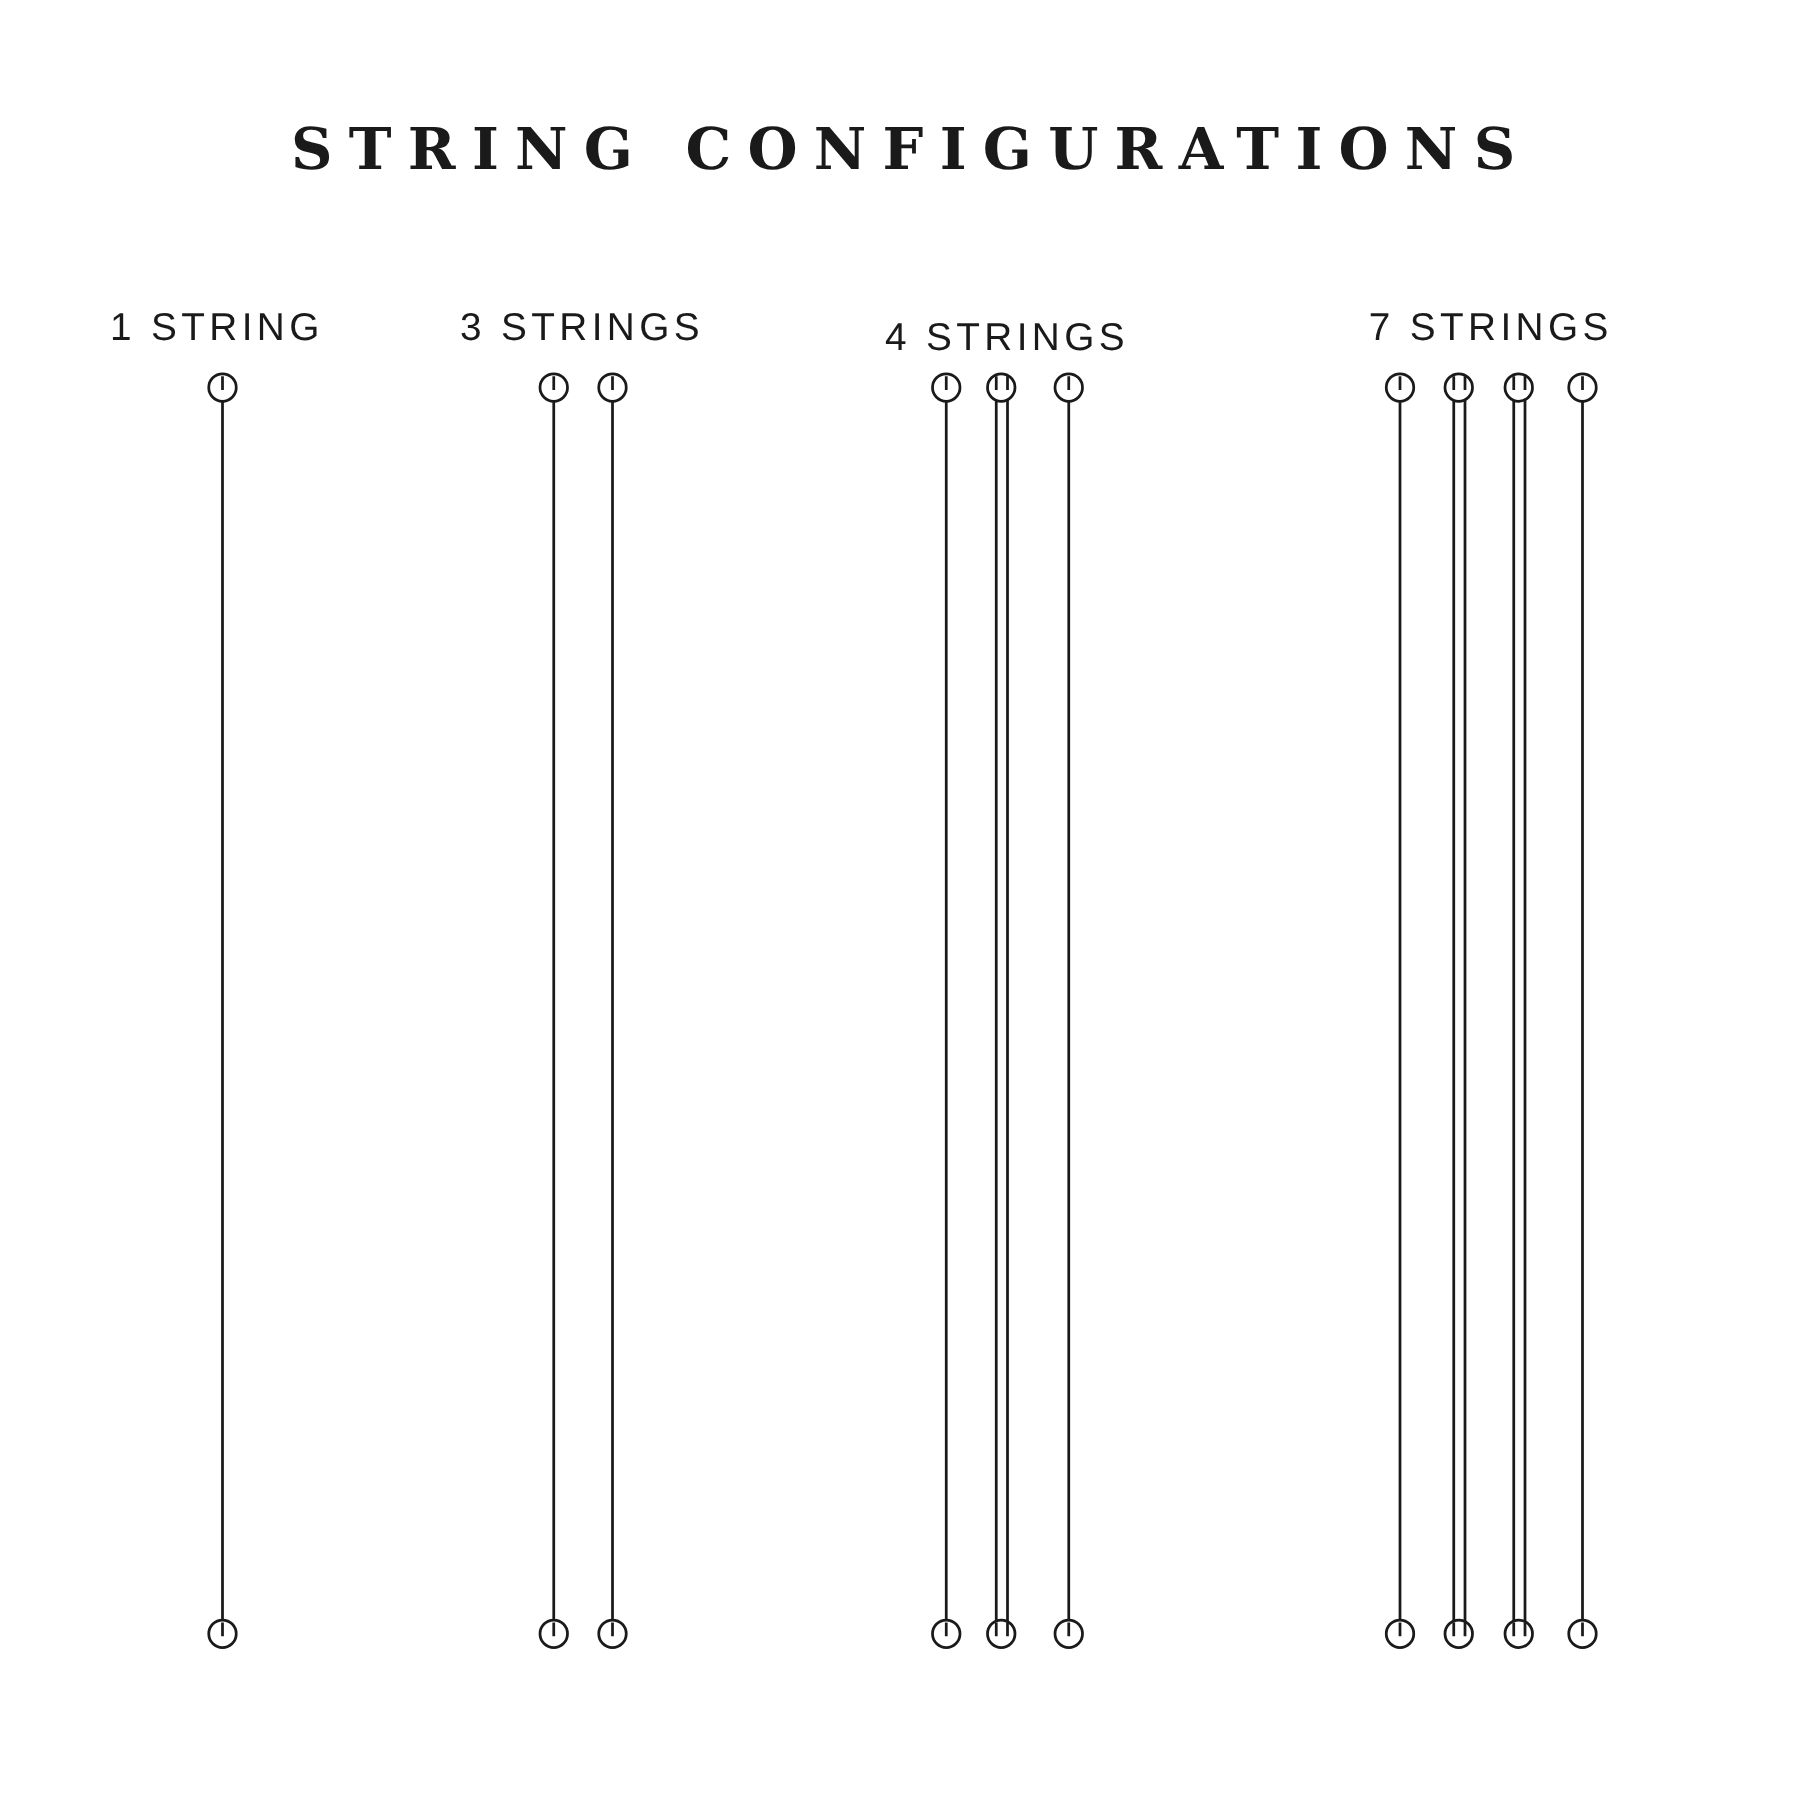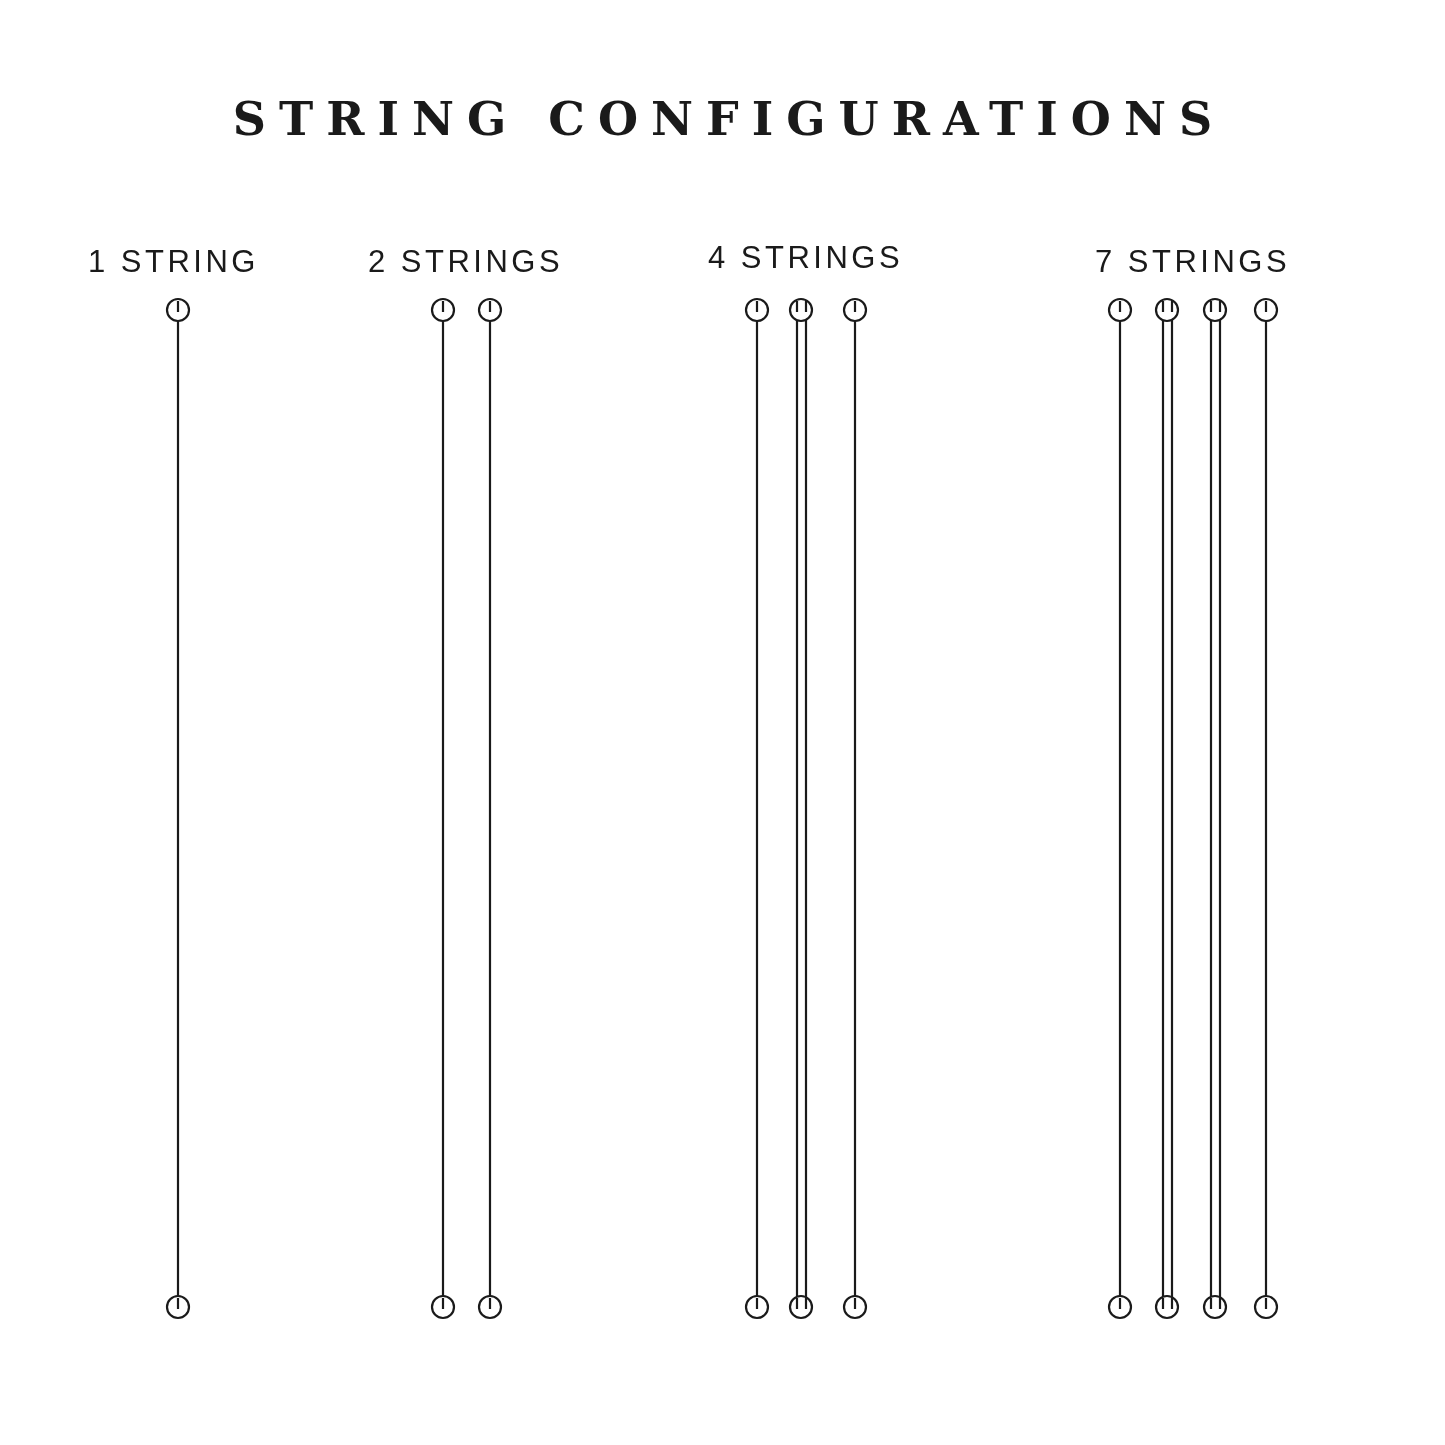--- a/index.html
+++ b/index.html
@@ -68,22 +68,22 @@
   }
 </style>
 </head>
 <body>
 
 <div id="page-title">STRING CONFIGURATIONS</div>
 
 <div class="diagram-area">
 
   <div class="group-label" style="left:88px; top:244px;">1 STRING</div>
-  <div class="group-label" style="left:368px; top:244px;">2 STRINGS</div>
-  <div class="group-label" style="left:708px; top:240px;">4 STRINGS</div>
+  <div class="group-label" style="left:368px; top:244px;">3 STRINGS</div>
+  <div class="group-label" style="left:708px; top:252px;">4 STRINGS</div>
   <div class="group-label" style="left:1095px; top:244px;">7 STRINGS</div>
 
   <svg class="strings-svg" viewBox="0 0 1445 1445">
 
     <g>
       <g>
         <line class="string-line" x1="178" y1="310" x2="178" y2="1307"></line>
         <circle class="peg-circle" cx="178" cy="310" r="11"></circle>
         <line class="peg-tick" x1="178" y1="301" x2="178" y2="312"></line>
         <circle class="peg-circle" cx="178" cy="1307" r="11"></circle>

